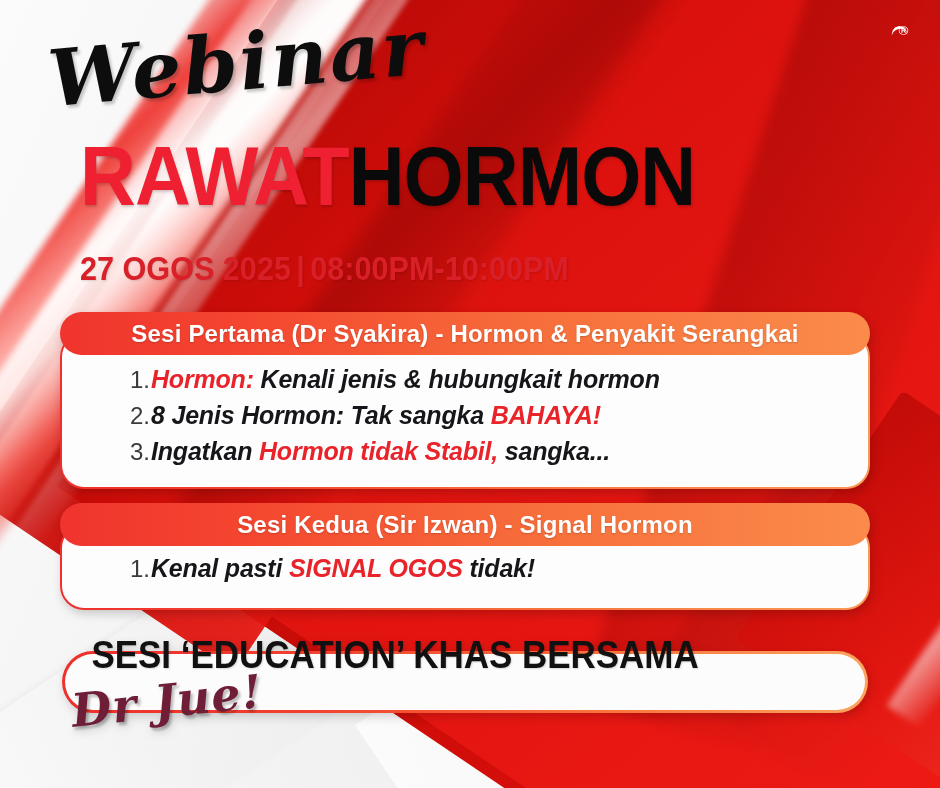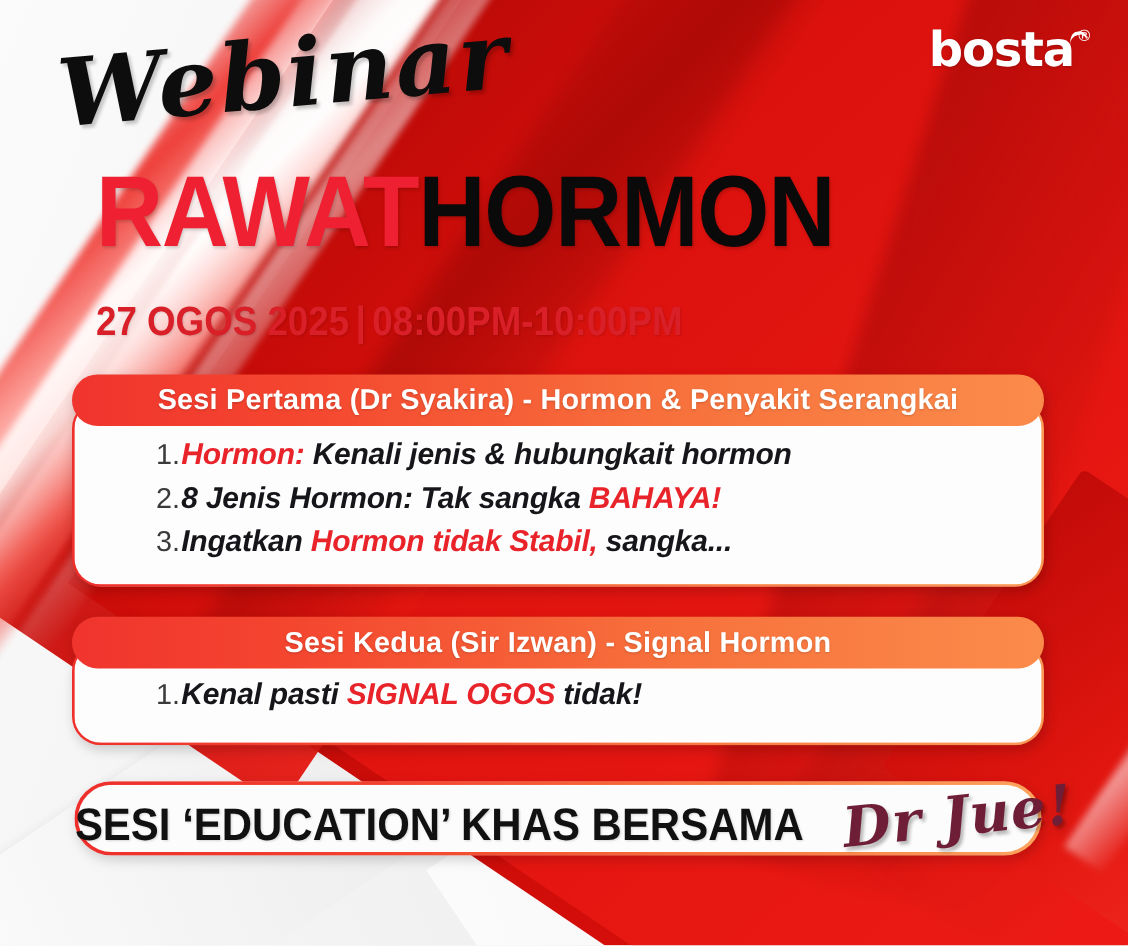--- a/index.html
+++ b/index.html
@@ -221,21 +221,21 @@
     text-shadow:1px 1px 2px rgba(0,0,0,.12);
   }
   .datetime .sep{color:#d91f28;padding:0 6px;}
 
   
   .cards{
     position:absolute;left:60px;top:312px;width:810px;z-index:9;
   }
   .card{
     position:relative;
-    margin-bottom:25px;
+    margin-bottom:14px;
     border-radius:26px;
     filter:drop-shadow(2px 4px 5px rgba(0,0,0,.18));
   }
   .card-head{
     height:43px;
     border-radius:22px;
     background:linear-gradient(90deg,#f0342e 0%,#f4452f 22%,#f7713c 62%,#fb8b4b 100%);
     display:flex;align-items:center;justify-content:center;
     position:relative;z-index:3;
   }
@@ -287,23 +287,24 @@
     width:100%;height:100%;
     box-sizing:border-box;
     border-radius:31px;
     background:#fcfcfc;
     border:3px solid transparent;
     background-image:
       linear-gradient(#fcfcfc,#fcfcfc),
       linear-gradient(90deg,#ee2f2c 0%,#f2402e 30%,#f8783f 70%,#fca45f 100%);
     background-origin:border-box;
     background-clip:padding-box,border-box;
-    display:flex;align-items:flex-end;justify-content:center;
+    display:flex;align-items:flex-start;justify-content:center;
     filter:drop-shadow(2px 4px 5px rgba(0,0,0,.16));
     position:relative;
+    flex-direction:column;
   }
   .banner-text{
     font-family:"Liberation Sans Narrow","Liberation Sans", sans-serif;
     font-weight:bold;font-size:38px;color:#111111;
     letter-spacing:0px;
     transform:scaleX(.92);
     white-space:nowrap;
     text-shadow:1px 1px 2px rgba(0,0,0,.15);
   }
   .banner-sign{
@@ -339,21 +340,20 @@
     <div class="streak s4"></div>
     <div class="streak s5"></div>
     <div class="redpanel rp-fold"></div>
   </div>
 
   <div class="corner-shadow"></div>
   <div class="corner-red"></div>
   <div class="corner-red-streak"></div>
 
   <div class="logo">
-    <div class="logo-text">bosta</div>
     <div class="logo-swoosh"></div>
     <div class="logo-r">®</div>
   </div>
 
   <div class="head">
     <div class="webinar">Webinar</div>
     <div class="title">
       <span class="t-red">RAWAT</span><span class="t-black">HORMON</span>
     </div>
     <div class="datetime">

